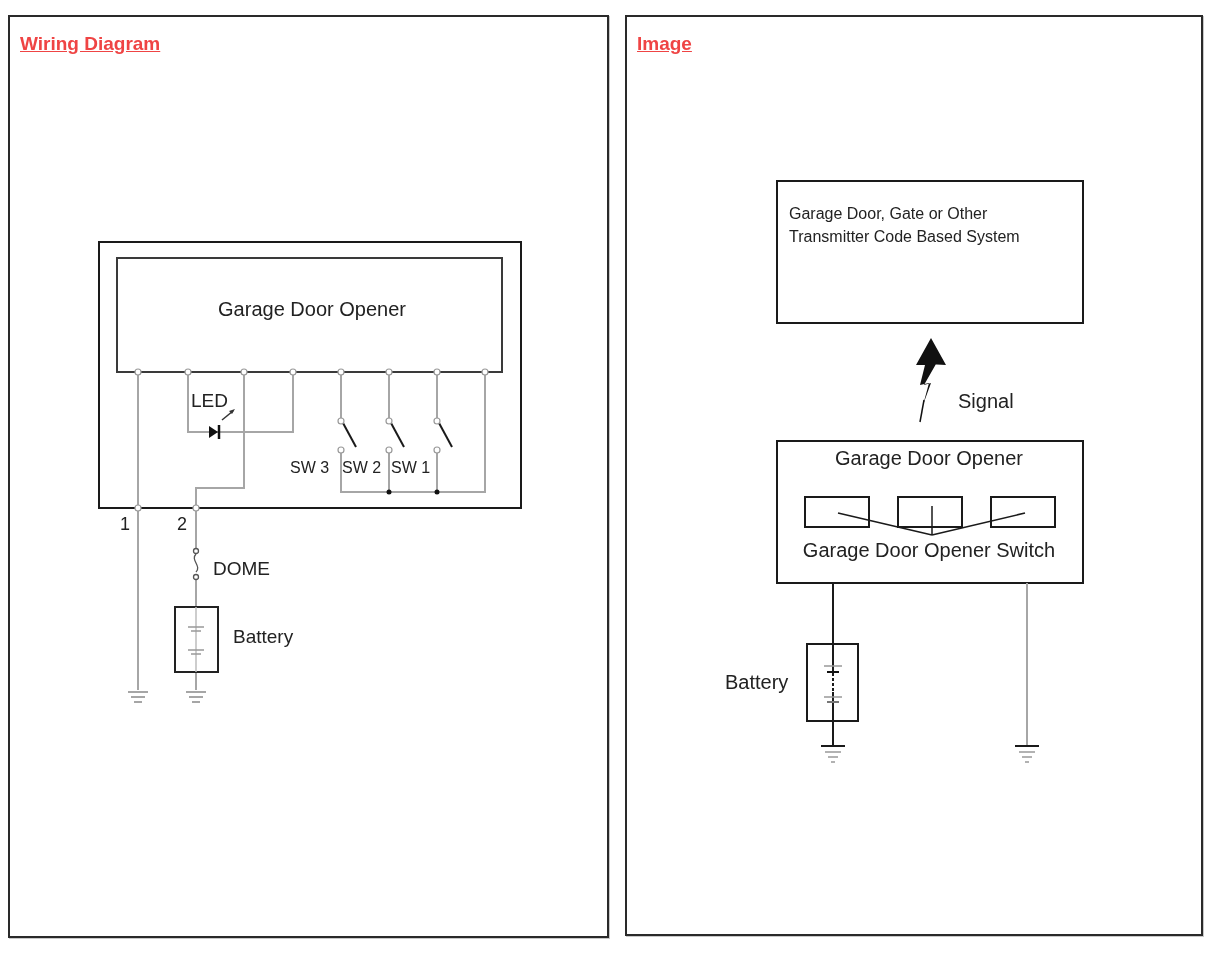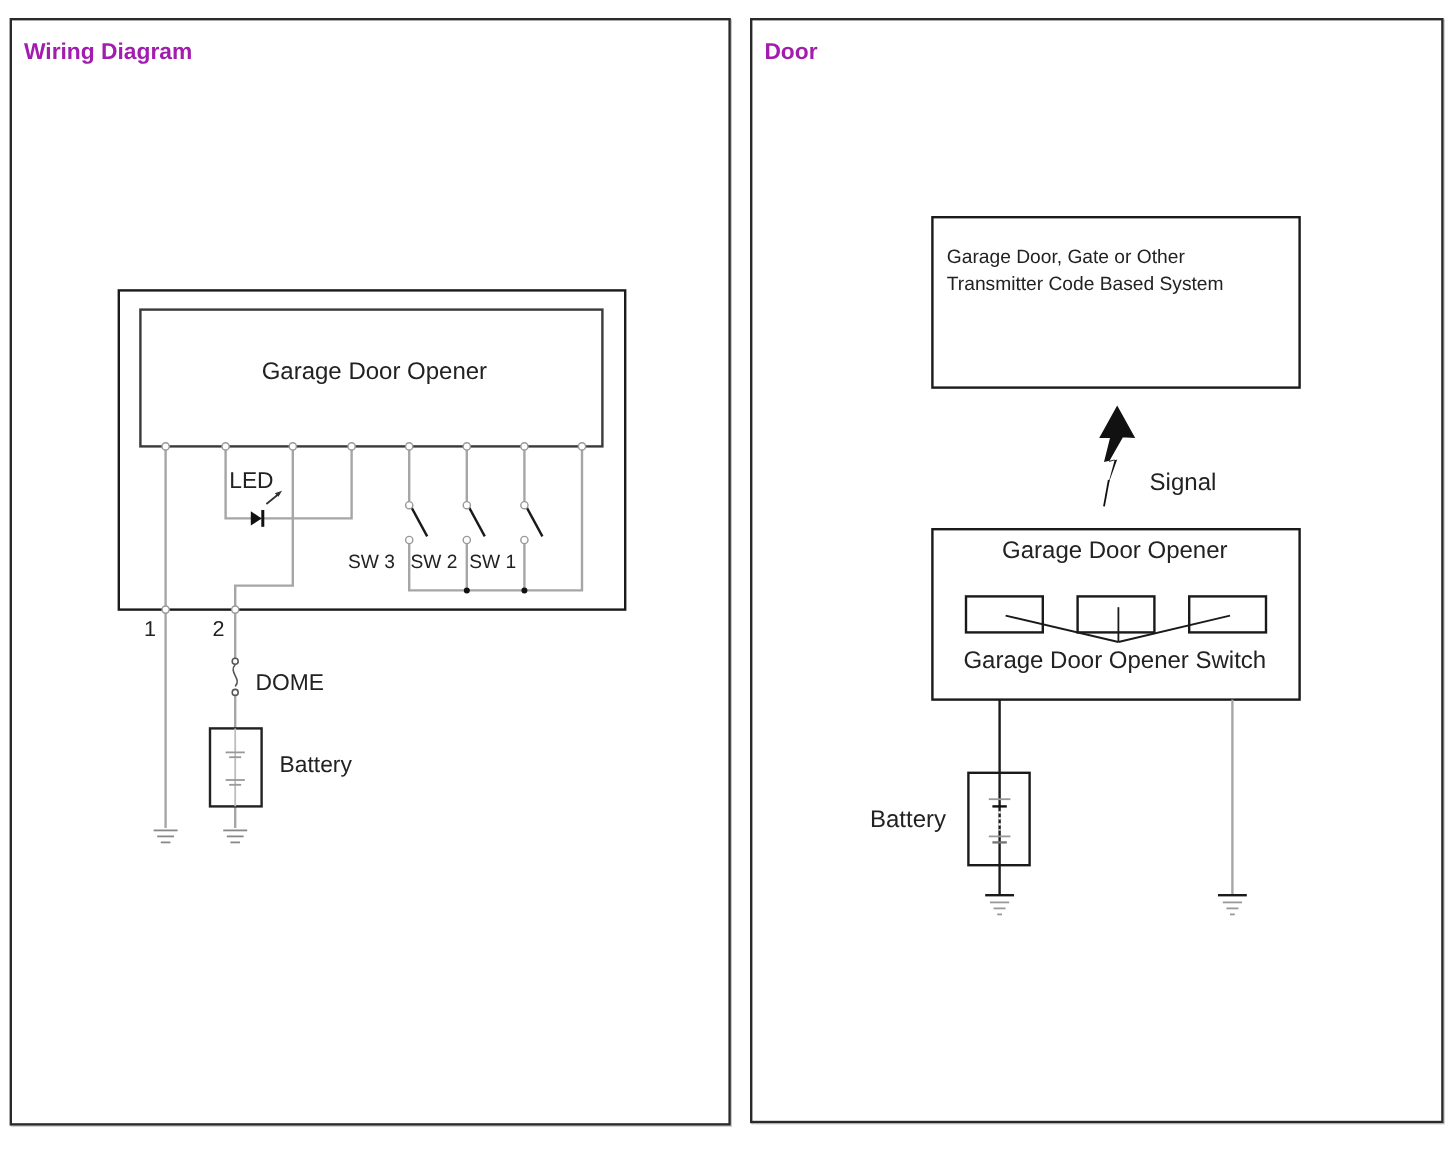--- a/index.html
+++ b/index.html
@@ -8,33 +8,33 @@
       position: absolute;
       border: 2px solid #2a2a2a;
       box-shadow: 1px 1px 0 #c8c8c8;
       background: #ffffff;
       box-sizing: border-box;
     }
     #panel-left { left: 8px; top: 15px; width: 601px; height: 923px; }
     #panel-right { left: 625px; top: 15px; width: 578px; height: 921px; }
     .panel-title {
       position: absolute; left: 10px; top: 16px;
-      font-weight: bold; font-size: 19px; color: #a21caf;
+      font-weight: bold; font-size: 19px; color: #ef4444; text-decoration: underline;
     }
     svg { position: absolute; left: 0; top: 0; }
     svg text { font-family: "Liberation Sans", sans-serif; fill: #222; }
   </style>
 </head>
 <body>
 
 <div class="panel" id="panel-left">
   <div class="panel-title">Wiring Diagram</div>
 </div>
 <div class="panel" id="panel-right">
-  <div class="panel-title">Door</div>
+  <div class="panel-title">Image</div>
 </div>
 
 <svg width="1212" height="974" viewBox="0 0 1212 974">
 
   <g>
 
     <rect x="99" y="242" width="422" height="266" fill="none" stroke="#1a1a1a" stroke-width="2"></rect>
 
     <rect x="117" y="258" width="385" height="114" fill="none" stroke="#3a3a3a" stroke-width="2"></rect>
     <text x="312" y="316" text-anchor="middle" font-size="20">Garage Door Opener</text>

